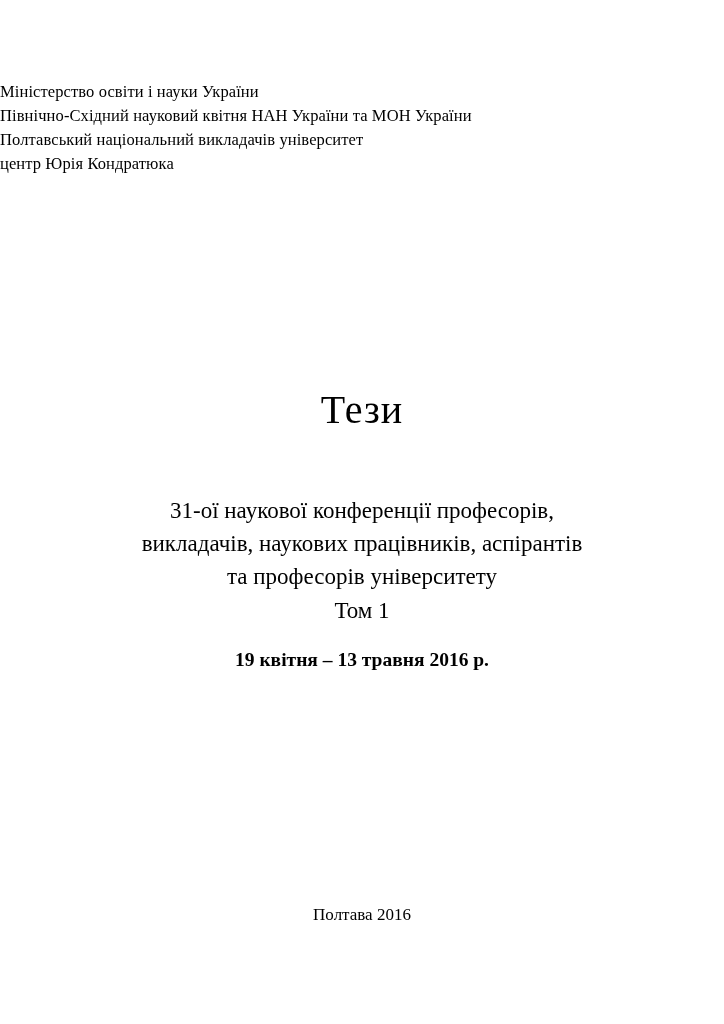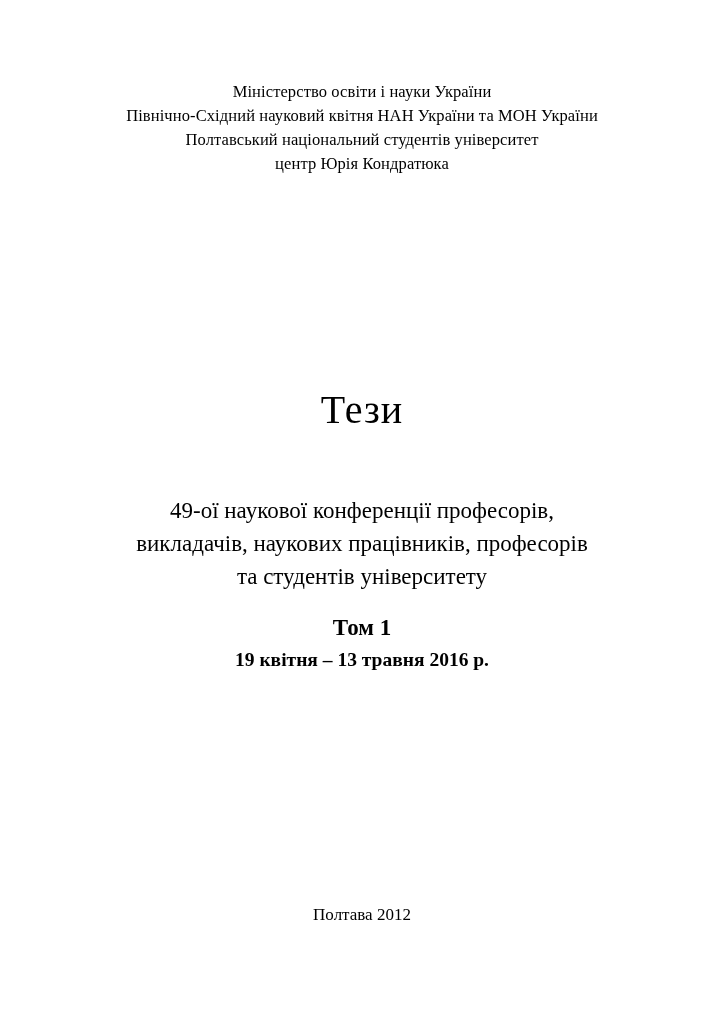--- a/index.html
+++ b/index.html
@@ -24,21 +24,20 @@
     position: relative;
     display: block;
   }
 
   
   .header-block {
     position: absolute;
     top: 80px;
     left: 0;
     width: 724px;
-    text-align: center;
   }
   .header-line {
     font-size: 16.5px;
     line-height: 24px;
     letter-spacing: 0.1px;
     white-space: nowrap;
   }
 
   
   .main-title {
@@ -62,22 +61,22 @@
     text-align: center;
   }
   .subtitle-line {
     font-size: 23px;
     line-height: 33px;
     white-space: nowrap;
   }
   .volume-line {
     font-size: 23px;
     line-height: 33px;
-    font-weight: bold;
-    margin-top: 18px;
+    font-weight: normal;
+    margin-top: 1px;
   }
 
   
   .dates-line {
     position: absolute;
     top: 646px;
     left: 0;
     width: 724px;
     text-align: center;
     font-size: 19.5px;
@@ -97,30 +96,30 @@
   }
 </style>
 </head>
 <body>
 
 <div class="page">
 
   <div class="header-block">
     <div class="header-line">Міністерство освіти і науки України</div>
     <div class="header-line">Північно-Східний науковий квітня НАН України та МОН України</div>
-    <div class="header-line">Полтавський національний студентів університет</div>
+    <div class="header-line">Полтавський національний викладачів університет</div>
     <div class="header-line">центр Юрія Кондратюка</div>
   </div>
 
   <div class="main-title">Тези</div>
 
   <div class="subtitle-block">
-    <div class="subtitle-line">49-ої наукової конференції професорів,</div>
-    <div class="subtitle-line">викладачів, наукових працівників, професорів</div>
-    <div class="subtitle-line">та студентів університету</div>
+    <div class="subtitle-line">31-ої наукової конференції професорів,</div>
+    <div class="subtitle-line">викладачів, наукових працівників, аспірантів</div>
+    <div class="subtitle-line">та професорів університету</div>
     <div class="volume-line">Том 1</div>
   </div>
 
   <div class="dates-line">19 квітня – 13 травня 2016 р.</div>
 
-  <div class="footer-line">Полтава 2012</div>
+  <div class="footer-line">Полтава 2016</div>
 
 </div>
 
 </body></html>

